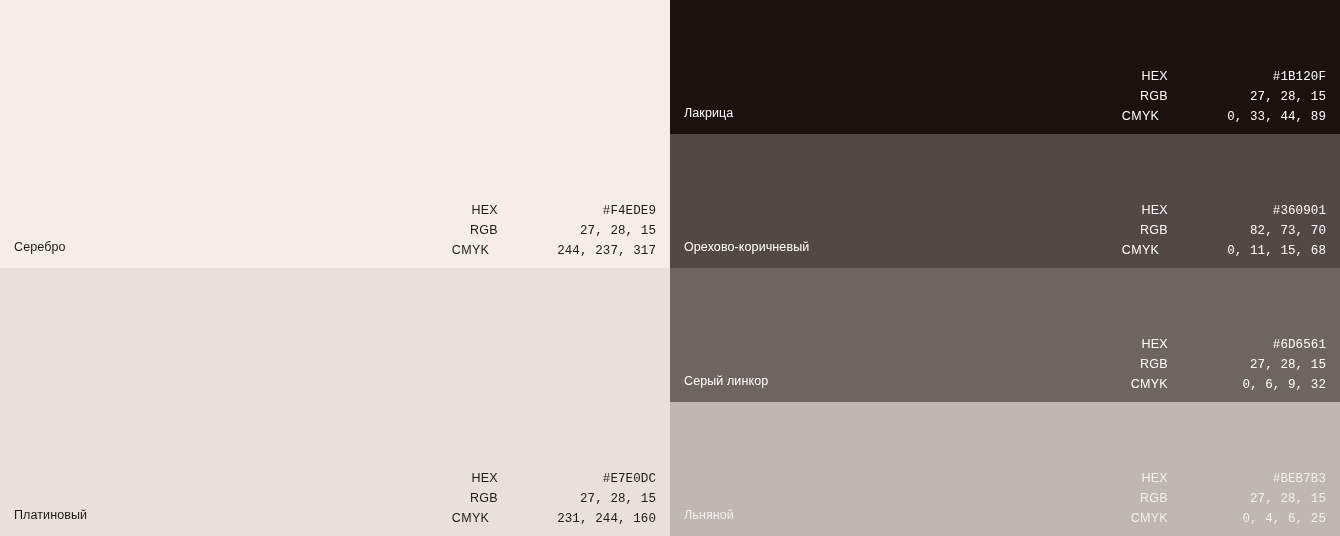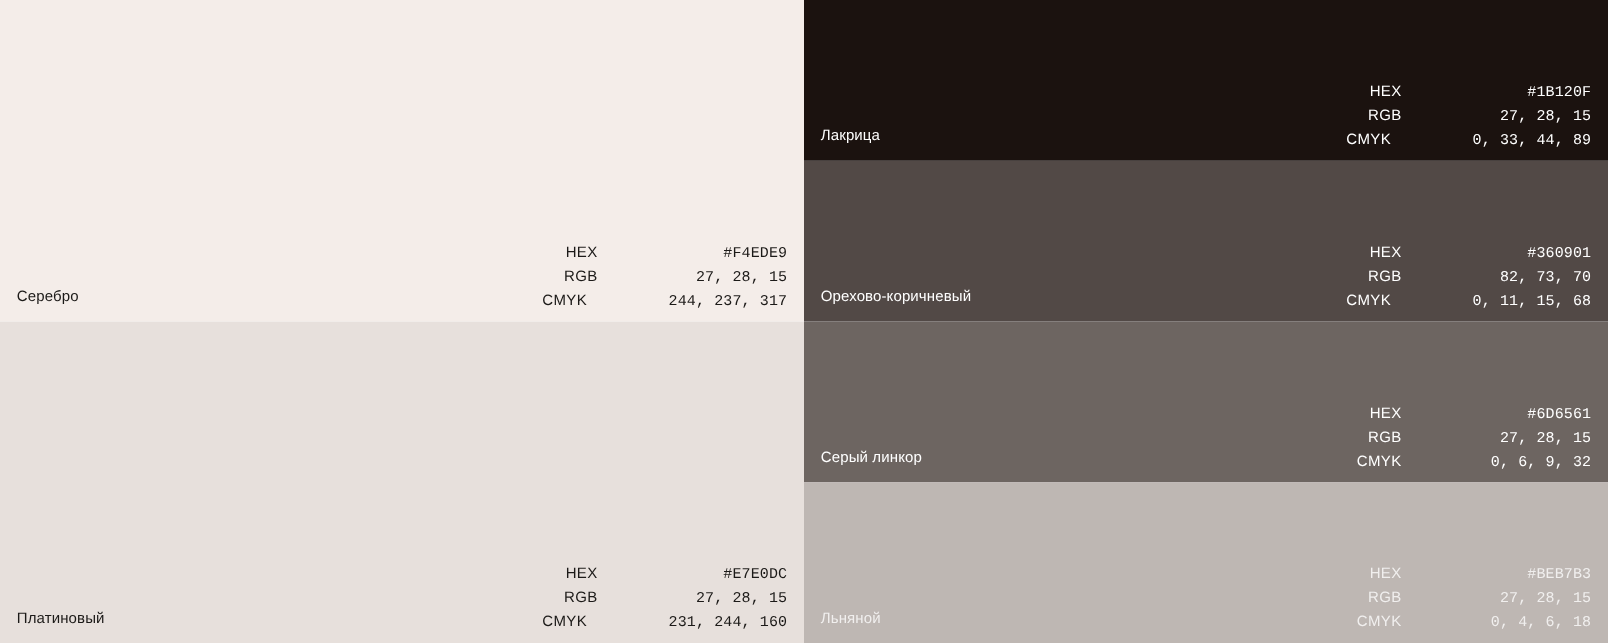--- a/index.html
+++ b/index.html
@@ -222,21 +222,21 @@
           <div class="spec-row">
             <span class="spec-label">HEX</span>
             <span class="spec-value">#BEB7B3</span>
           </div>
           <div class="spec-row">
             <span class="spec-label">RGB</span>
             <span class="spec-value">27, 28, 15</span>
           </div>
           <div class="spec-row">
             <span class="spec-label">CMYK</span>
-            <span class="spec-value">0, 4, 6, 18</span>
+            <span class="spec-value">0, 4, 6, 25</span>
           </div>
         </div>
       </div>
     </div>
 
   </div>
 
 </div>
 
 </body></html>

